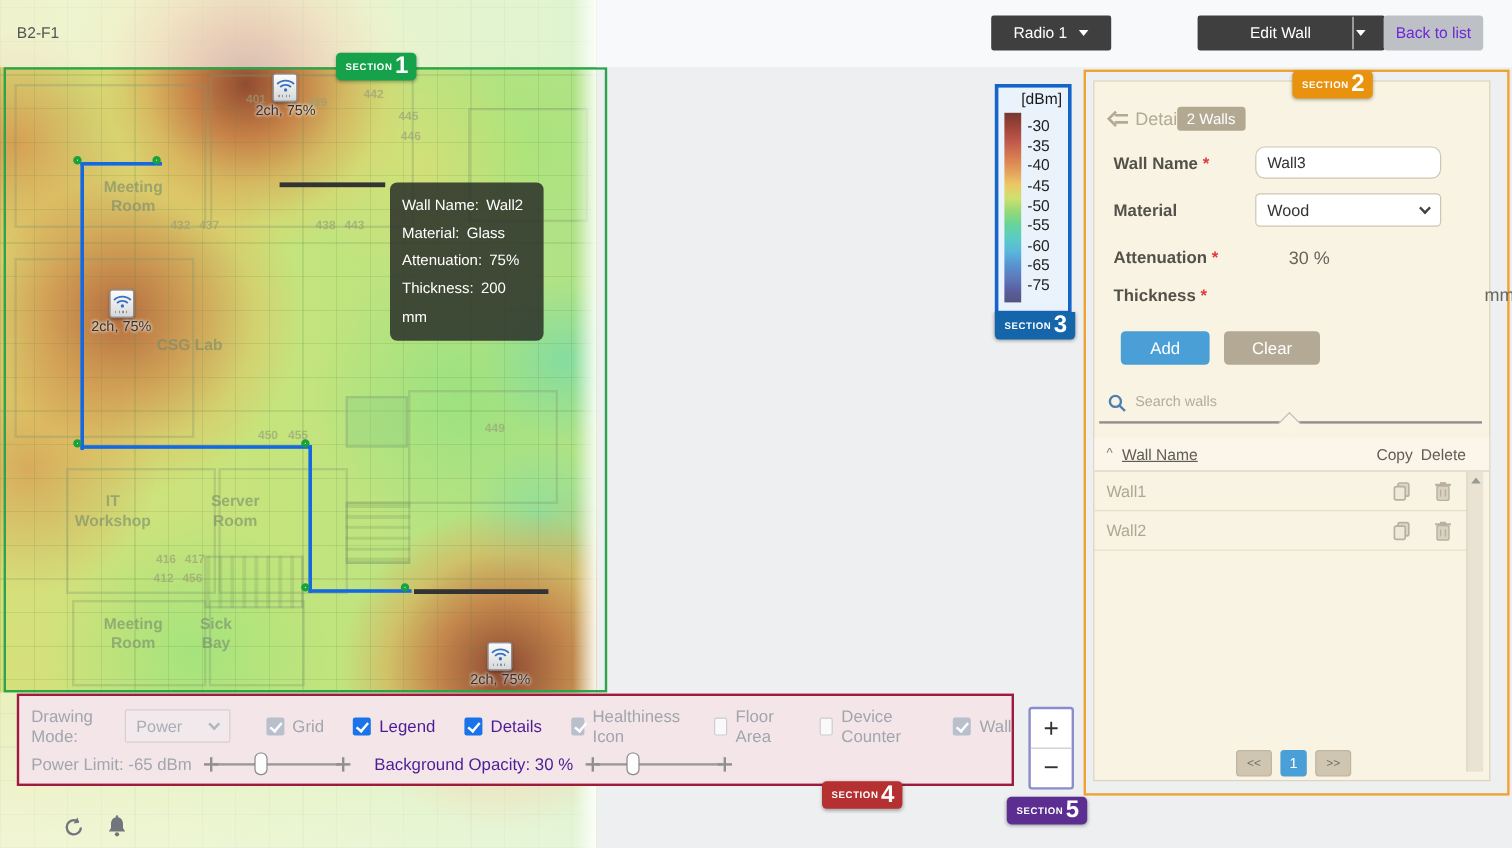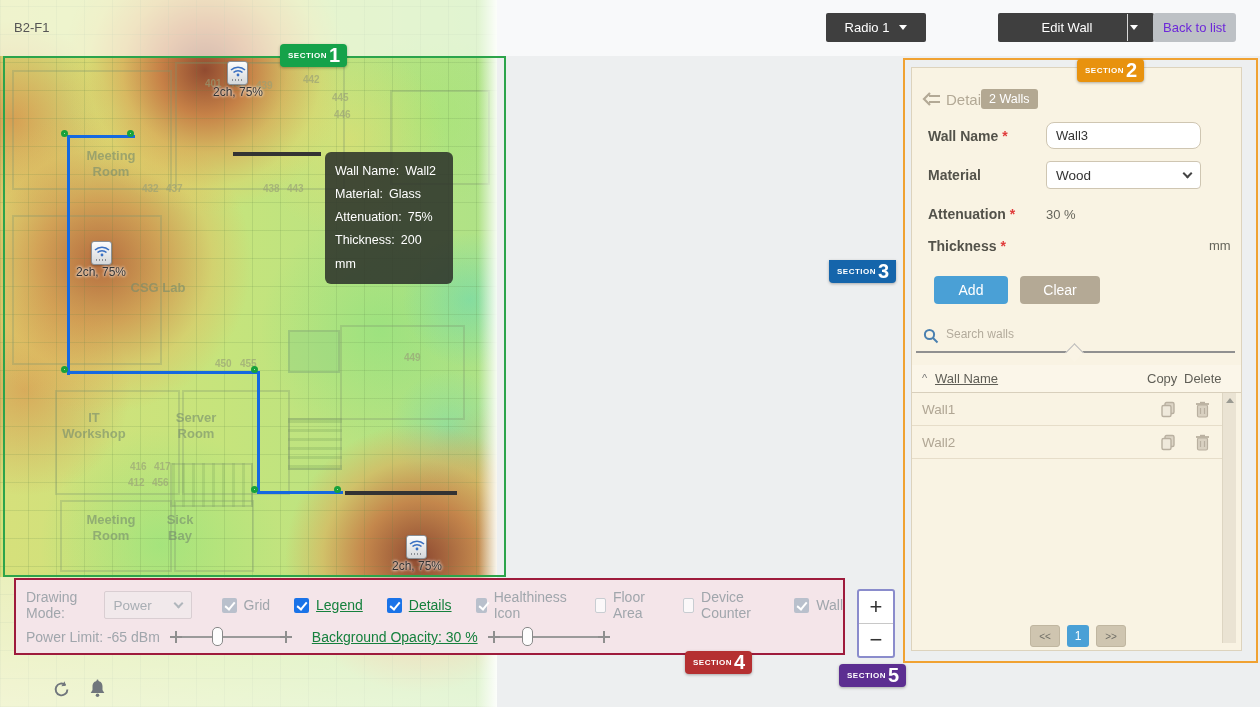--- a/index.html
+++ b/index.html
@@ -89,21 +89,21 @@
   .panel-frame { position:absolute; left:903px; top:58px; width:355px; height:605px; border:2px solid #f0a232; z-index:4; }
   .panel { position:absolute; left:911px; top:67px; width:331px; height:584px; background:#f9f3e3; border:1px solid #ddd3bd; z-index:5; }
   .p-abs { position:absolute; z-index:6; }
   .p-label { font-size:14px; font-weight:bold; color:#53524a; }
   .req { color:#e03b3b; margin-left:4px; font-weight:bold; }
   .p-input { width:155px; height:27px; background:#fff; border:1px solid #cfc6b2; border-radius:8px;
     font-size:13px; color:#333; padding:0 9px; font-family:"Liberation Sans",sans-serif; }
   .p-select { width:155px; height:28px; background:#fff; border:1px solid #cfc6b2; border-radius:4px;
     font-size:13.5px; color:#333; padding:0 9px; display:flex; align-items:center; justify-content:space-between; cursor:pointer; }
   .chev { width:7px; height:7px; border-right:2px solid #444; border-bottom:2px solid #444; transform:rotate(45deg); margin-top:-4px; }
-  .p-value { font-size:13px; color:#66655c; }
+  .p-value { font-size:15px; color:#66655c;margin-left:28px; }
   .btn-add { width:74px; height:28px; background:#4aa0d6; border:none; border-radius:4px; color:#fff; font-size:14px; }
   .btn-clear { width:80px; height:28px; background:#b4a995; border:none; border-radius:4px; color:#fff; font-size:14px; }
   .search-input { width:200px; border:none; background:transparent; font-size:12px; color:#333; outline:none; font-family:"Liberation Sans",sans-serif; }
   .search-input::placeholder { color:#b3ab9c; }
   .search-line { position:absolute; left:916px; top:351px; width:319px; height:2px; background:#909090; z-index:6; }
   .notch { position:absolute; left:1068px; top:346px; width:13px; height:13px; background:#faf4e5;
     border-top:1px solid #bbb; border-left:1px solid #bbb; transform:rotate(45deg); z-index:7; }
   .tbl-head { position:absolute; left:912px; top:365px; width:329px; height:28px; background:#fbf6e9;
     border-bottom:1px solid #d8cfbc; z-index:6; }
   .tbl-head .sort { position:absolute; left:10px; top:7px; font-size:11px; color:#777; }
@@ -121,21 +121,21 @@
     color:#6f6e66; font-size:10px; display:flex; align-items:center; justify-content:center; }
   .pag-cur { width:22px; height:22px; background:#4aa0d6; border:none; border-radius:3px; color:#fff;
     font-size:12px; display:flex; align-items:center; justify-content:center; }
 
   
   .toolbar { position:absolute; left:14px; top:578px; width:831px; height:77px; background:#f4e5e9;
     border:2px solid #9e1b3c; z-index:20; }
   .tb-row1 { position:absolute; left:10px; top:9px; display:flex; align-items:center; }
   .tb-row2 { position:absolute; left:10px; top:46px; display:flex; align-items:center; height:22px; }
   .tb-dis { color:#a0a6ac; font-size:14px; }
-  .tb-en { color:#15803d; font-size:14px;text-decoration:underline; }
+  .tb-en { color:#4c1d95; font-size:14px; }
   .tb-select { width:112px; height:28px; margin-left:8px; background:#f1e9eb; border:1px solid #d9ced2;
     border-radius:2px; display:flex; align-items:center; justify-content:space-between; padding:0 9px;
     color:#a8aeb4; font-size:13.5px; }
   .tb-select .chev { border-color:#b0b6bc; }
   .cbx { display:flex; align-items:center; gap:7px; margin-left:24px; cursor:pointer; }
   .cb { width:15px; height:15px; border-radius:2px; position:relative; }
   .cb-on-blue { background:#1a73e8; }
   .cb-on-gray { background:#b9c0cc; }
   .cb-off { background:#fbf8f9; border:1.5px solid #c8cdd2; }
   .cb-on-blue::after, .cb-on-gray::after { content:""; position:absolute; left:5px; top:2px; width:4px; height:8px;
@@ -272,20 +272,37 @@
     <span>Radio 1</span>
     <span class="tri-down"></span>
   </div>
   <div class="dd-btn" style="left:998px;top:13px;width:156px;justify-content:space-between;padding:0 16px">
     <span style="flex:1;text-align:center">Edit Wall</span>
     <span class="tri-down"></span>
   </div>
   <div class="hdr-divider"></div>
   <div class="back-btn">Back to list</div>
 
+  <div class="legend">
+    <div class="legend-title">[dBm]</div>
+    <div class="legend-body">
+      <div class="legend-bar"></div>
+      <div class="legend-ticks">
+        <span>-30</span>
+        <span>-35</span>
+        <span>-40</span>
+        <span>-45</span>
+        <span>-50</span>
+        <span>-55</span>
+        <span>-60</span>
+        <span>-65</span>
+        <span>-75</span>
+      </div>
+    </div>
+  </div>
 
   <div class="panel-frame"></div>
   <div class="panel"></div>
 
   <div class="p-abs" style="left:921px;top:92px">
     <svg width="20" height="14" viewBox="0 0 20 14">
         <path d="M19 4H8 M19 10H8 M9 1 3 7l6 6" fill="none" stroke="#b3a996" stroke-width="2.2"></path>
       </svg>
   </div>
   <div class="p-abs" style="left:946px;top:91px;font-size:15px;color:#b3a996">Detail</div>

